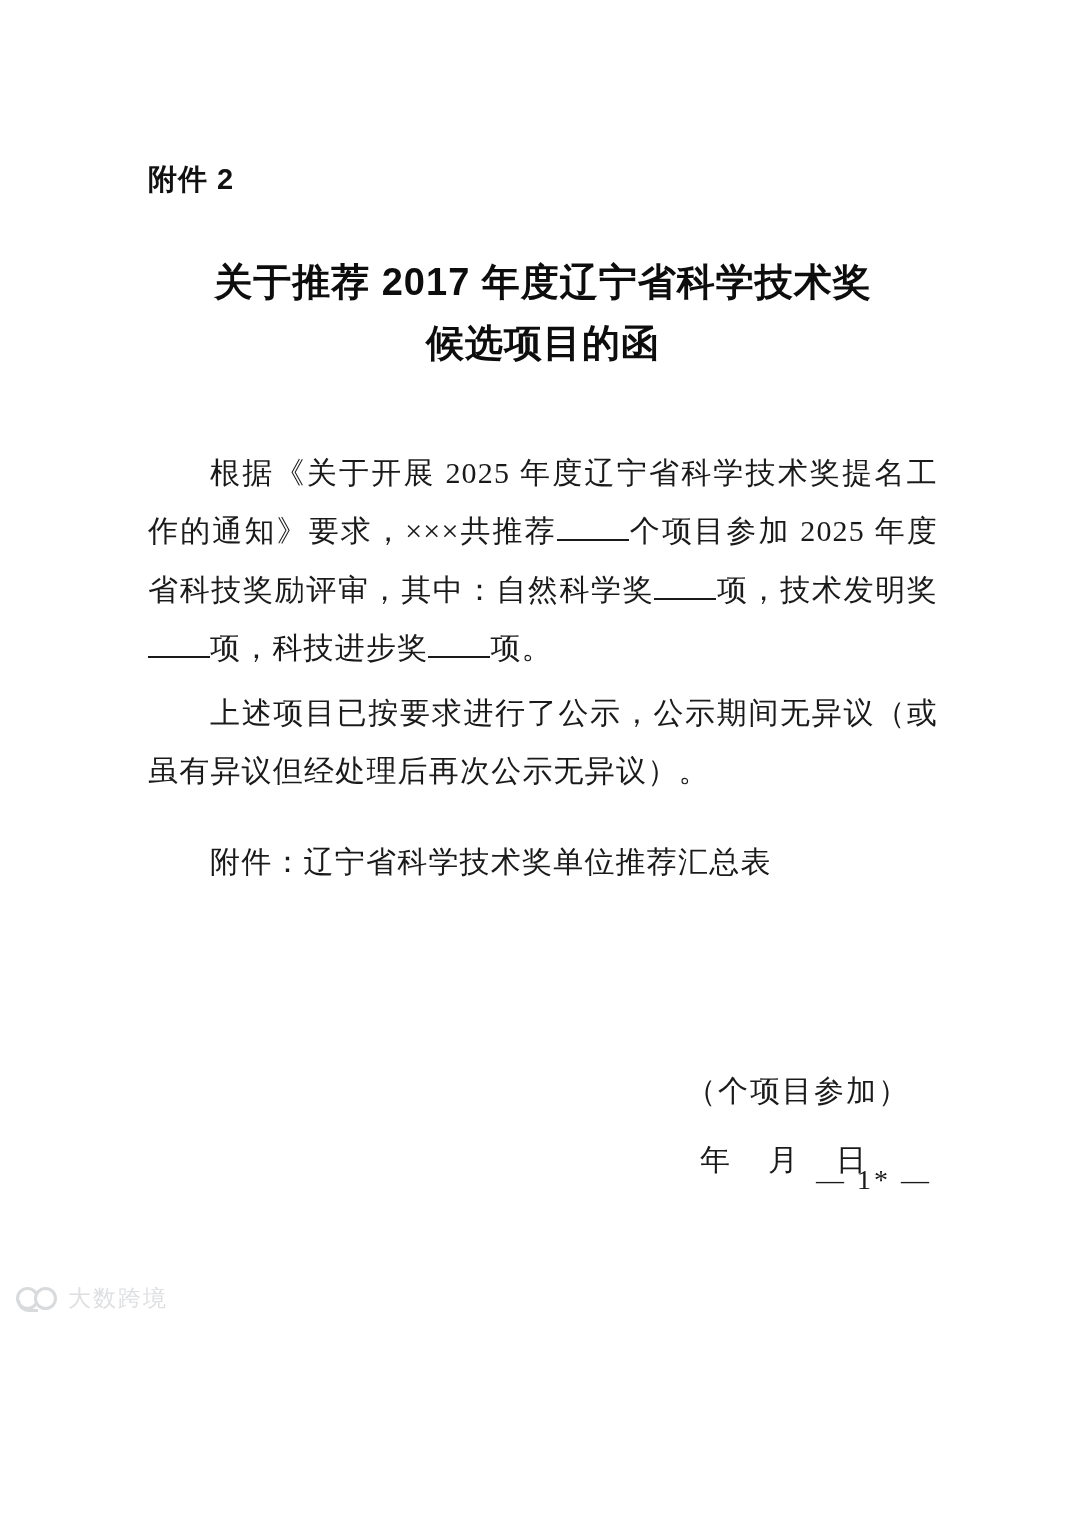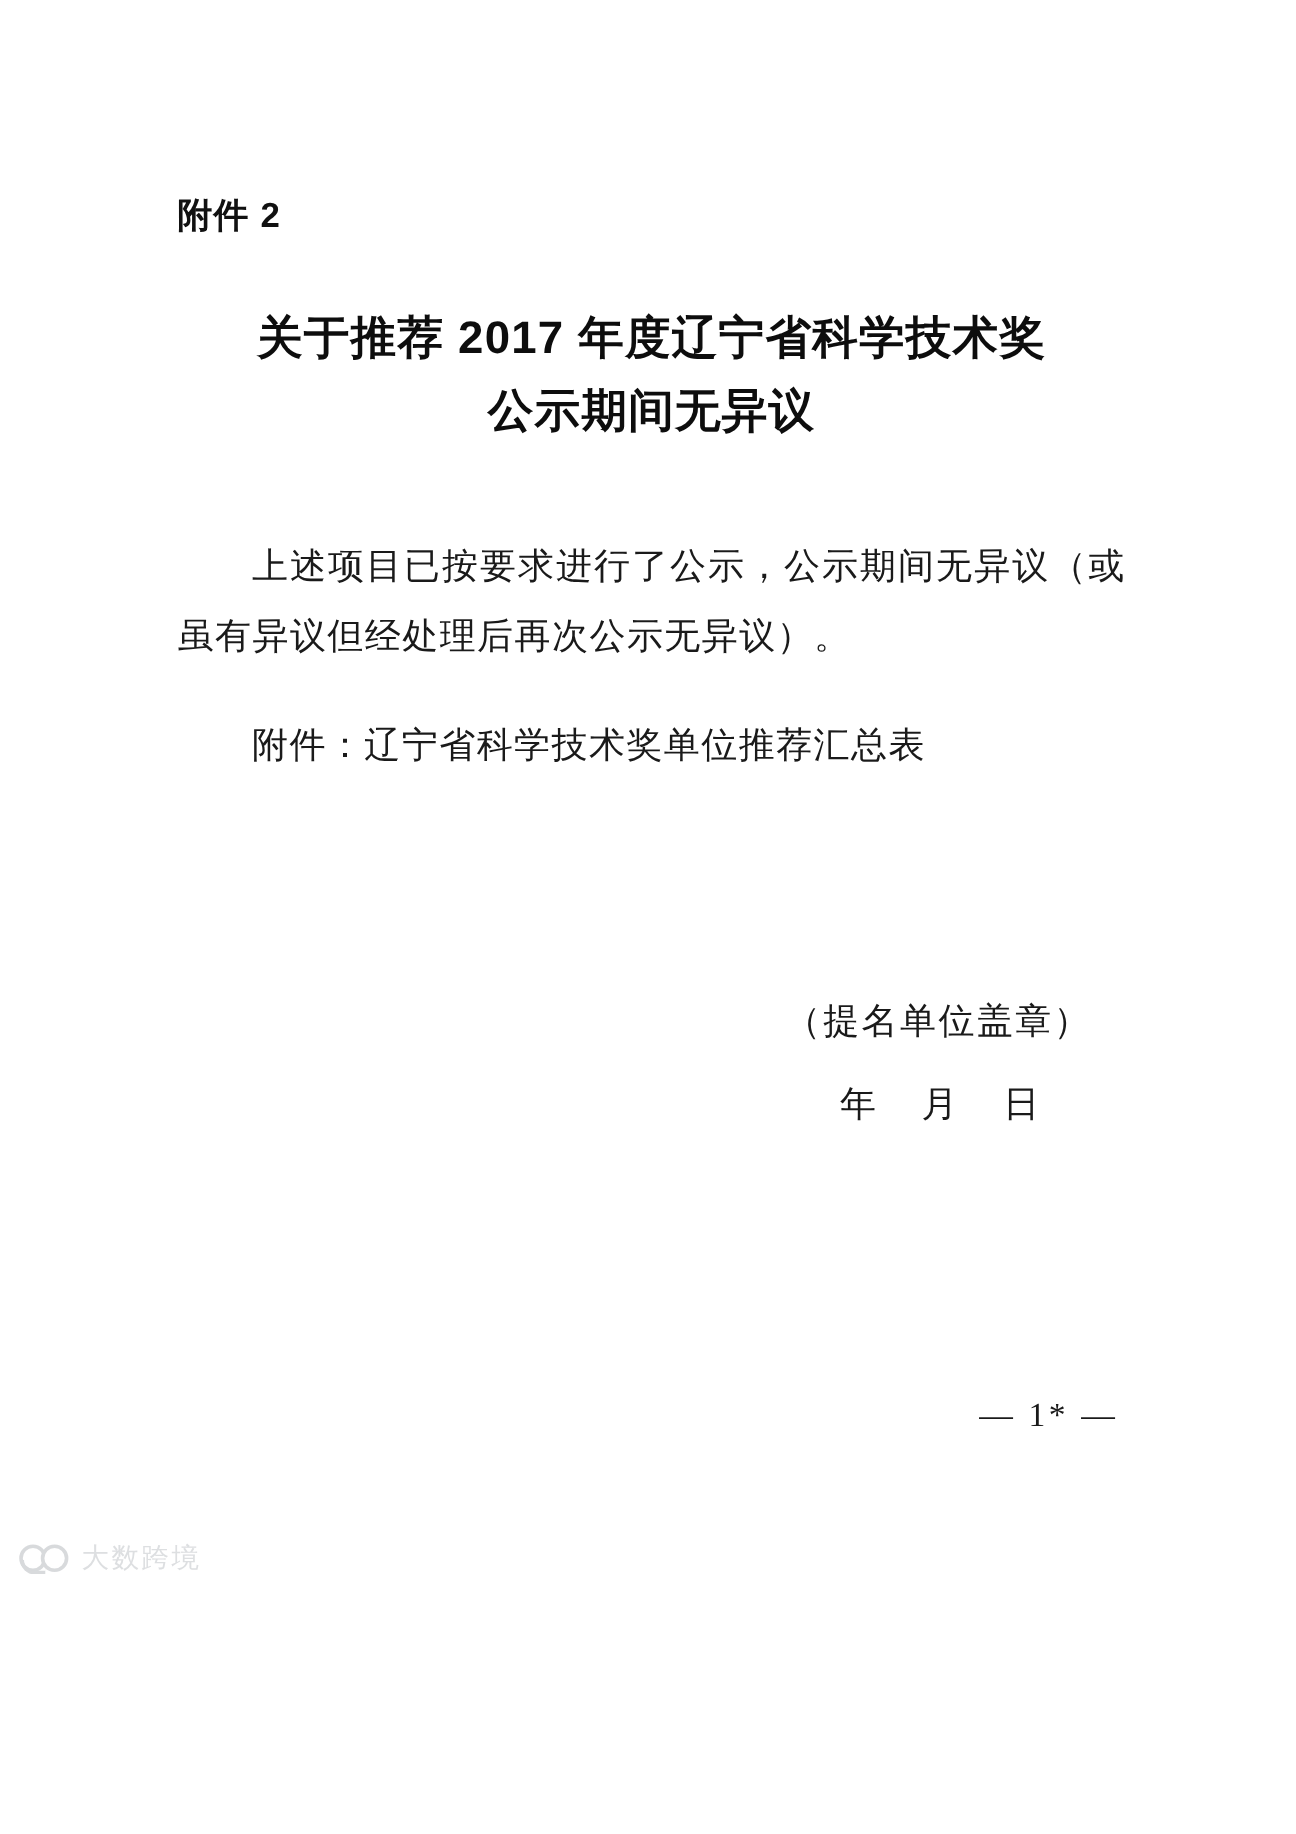--- a/index.html
+++ b/index.html
@@ -149,33 +149,34 @@
 <body>
 
 <div class="page">
 
   <div class="doc-body">
 
     <div class="attachment-label">附件 2</div>
 
     <div class="doc-title">
       <span>关于推荐 2017 年度辽宁省科学技术奖</span>
-      <span class="line2">公示期间无异议</span>
+      <span class="line2">候选项目的函</span>
     </div>
 
 
+    <p class="para"><span>根据《关于开展 2025 年度辽宁省科学技术奖提名工作的通知》要求，×××共推荐</span><span class="blank"></span><span>个项目参加 2025 年度省科技奖励评审，其中：自然科学奖</span><span class="blank short"></span><span>项，技术发明奖</span><span class="blank short"></span><span>项，科技进步奖</span><span class="blank short"></span><span>项。</span></p>
 
     <p class="para">上述项目已按要求进行了公示，公示期间无异议（或虽有异议但经处理后再次公示无异议）。</p>
 
     <div class="spacer-sm"></div>
 
     <p class="attach-line">附件：辽宁省科学技术奖单位推荐汇总表</p>
 
     <div class="signature">
-      <p class="seal">（提名单位盖章）</p>
+      <p class="seal">（个项目参加）</p>
       <p class="date"><span>年</span><span>月</span><span>日</span></p>
     </div>
 
   </div>
 
   <div class="page-number">— 1* —</div>
 
   <div class="watermark">
     <span class="wm-logo">
       <span class="eye e1"></span>

